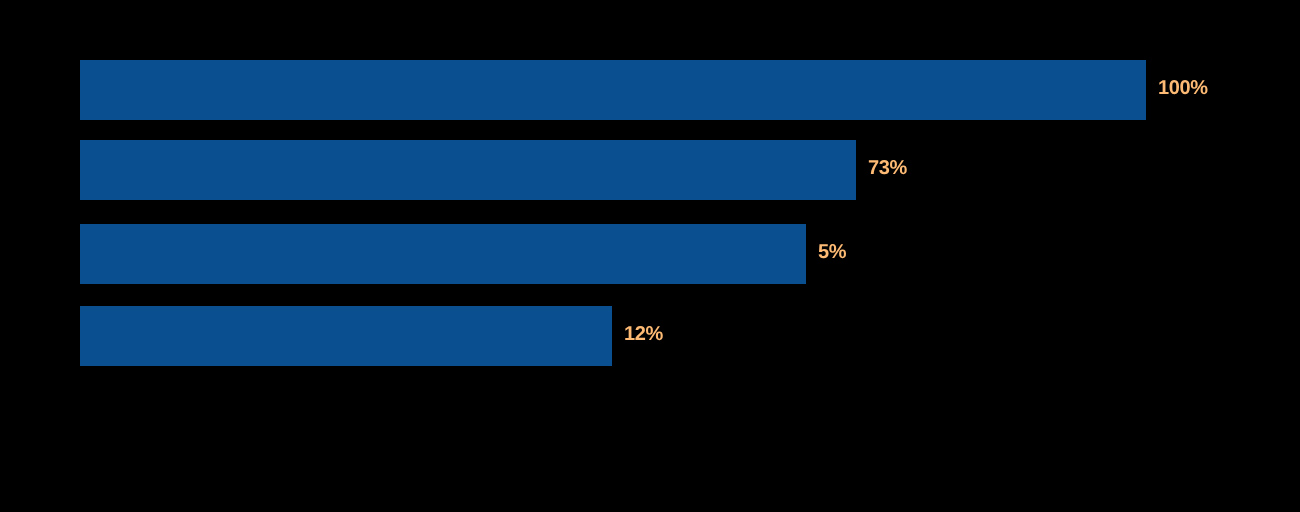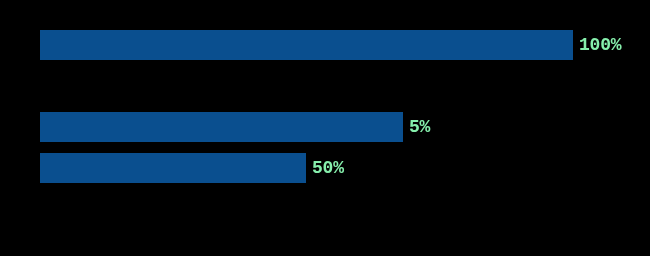--- a/index.html
+++ b/index.html
@@ -33,45 +33,49 @@
     align-items: center;
   }
   .bar-rect {
     height: 30px;
     background: #0a4f8f;
     flex: 0 0 auto;
   }
   .bar-value-label {
     flex: 0 0 auto;
     margin-left: 6px;
-    color: #86efac;
-    font-size: 18px;
+    color: #fdba74;
+    font-size: 10px;
     font-weight: bold;
-    font-family: Liberation Mono, monospace;
+    font-family: Liberation Sans, sans-serif;
     line-height: 1;
     white-space: nowrap;
     letter-spacing: -0.2px;
   }
 </style>
 </head>
 <body>
 
 <div id="chart-canvas">
   <div class="plot-area">
 
     <div class="bar-row" style="top:30px;">
       <div class="bar-rect" style="width:533px;"></div>
       <span class="bar-value-label">100%</span>
     </div>
 
+    <div class="bar-row" style="top:70px;">
+      <div class="bar-rect" style="width:388px;"></div>
+      <span class="bar-value-label">73%</span>
+    </div>
 
     <div class="bar-row" style="top:112px;">
       <div class="bar-rect" style="width:363px;"></div>
       <span class="bar-value-label">5%</span>
     </div>
 
     <div class="bar-row" style="top:153px;">
       <div class="bar-rect" style="width:266px;"></div>
-      <span class="bar-value-label">50%</span>
+      <span class="bar-value-label">12%</span>
     </div>
 
   </div>
 </div>
 
 </body></html>

